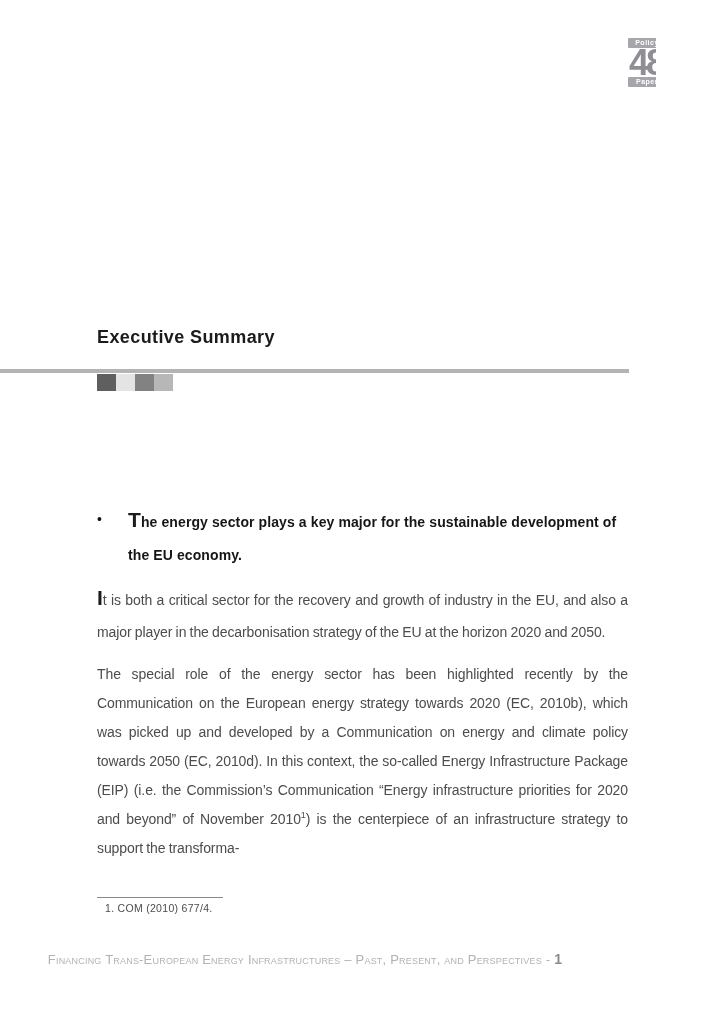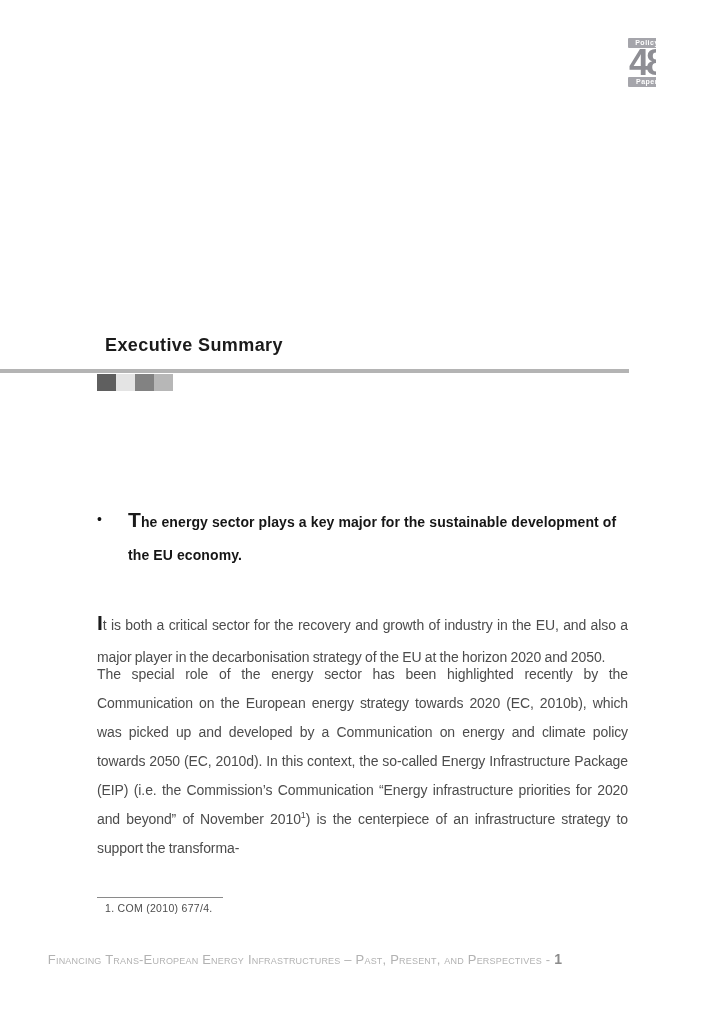--- a/index.html
+++ b/index.html
@@ -36,21 +36,21 @@
     line-height: 29px;
     letter-spacing: -3px;
     margin: 0 0 0 -2px;
   }
 
   
   .heading {
     position: absolute;
     left: 97px;
     top: 327px;
-    margin: 8px;
+    margin: 0;
     font-size: 18px;
     font-weight: bold;
     color: #1b1b1b;
     letter-spacing: 0.4px;
   }
   .rule {
     position: absolute;
     left: 0;
     top: 369px;
     width: 629px;
@@ -96,21 +96,21 @@
     left: 97px;
     width: 531px;
     margin: 0;
     font-size: 14px;
     line-height: 32px;
     color: #4c4c4c;
     text-align: justify;
     letter-spacing: -0.1px;
     word-spacing: -0.5px;
   }
-  .para1 { top: 607px; }
+  .para1 { top: 582px; }
   .para2 { top: 660px; line-height: 29px; }
   .initial {
     font-size: 21px;
     font-weight: bold;
     color: #1b1b1b;
   }
   .para2 sup {
     font-size: 9px;
     line-height: 0;
   }

